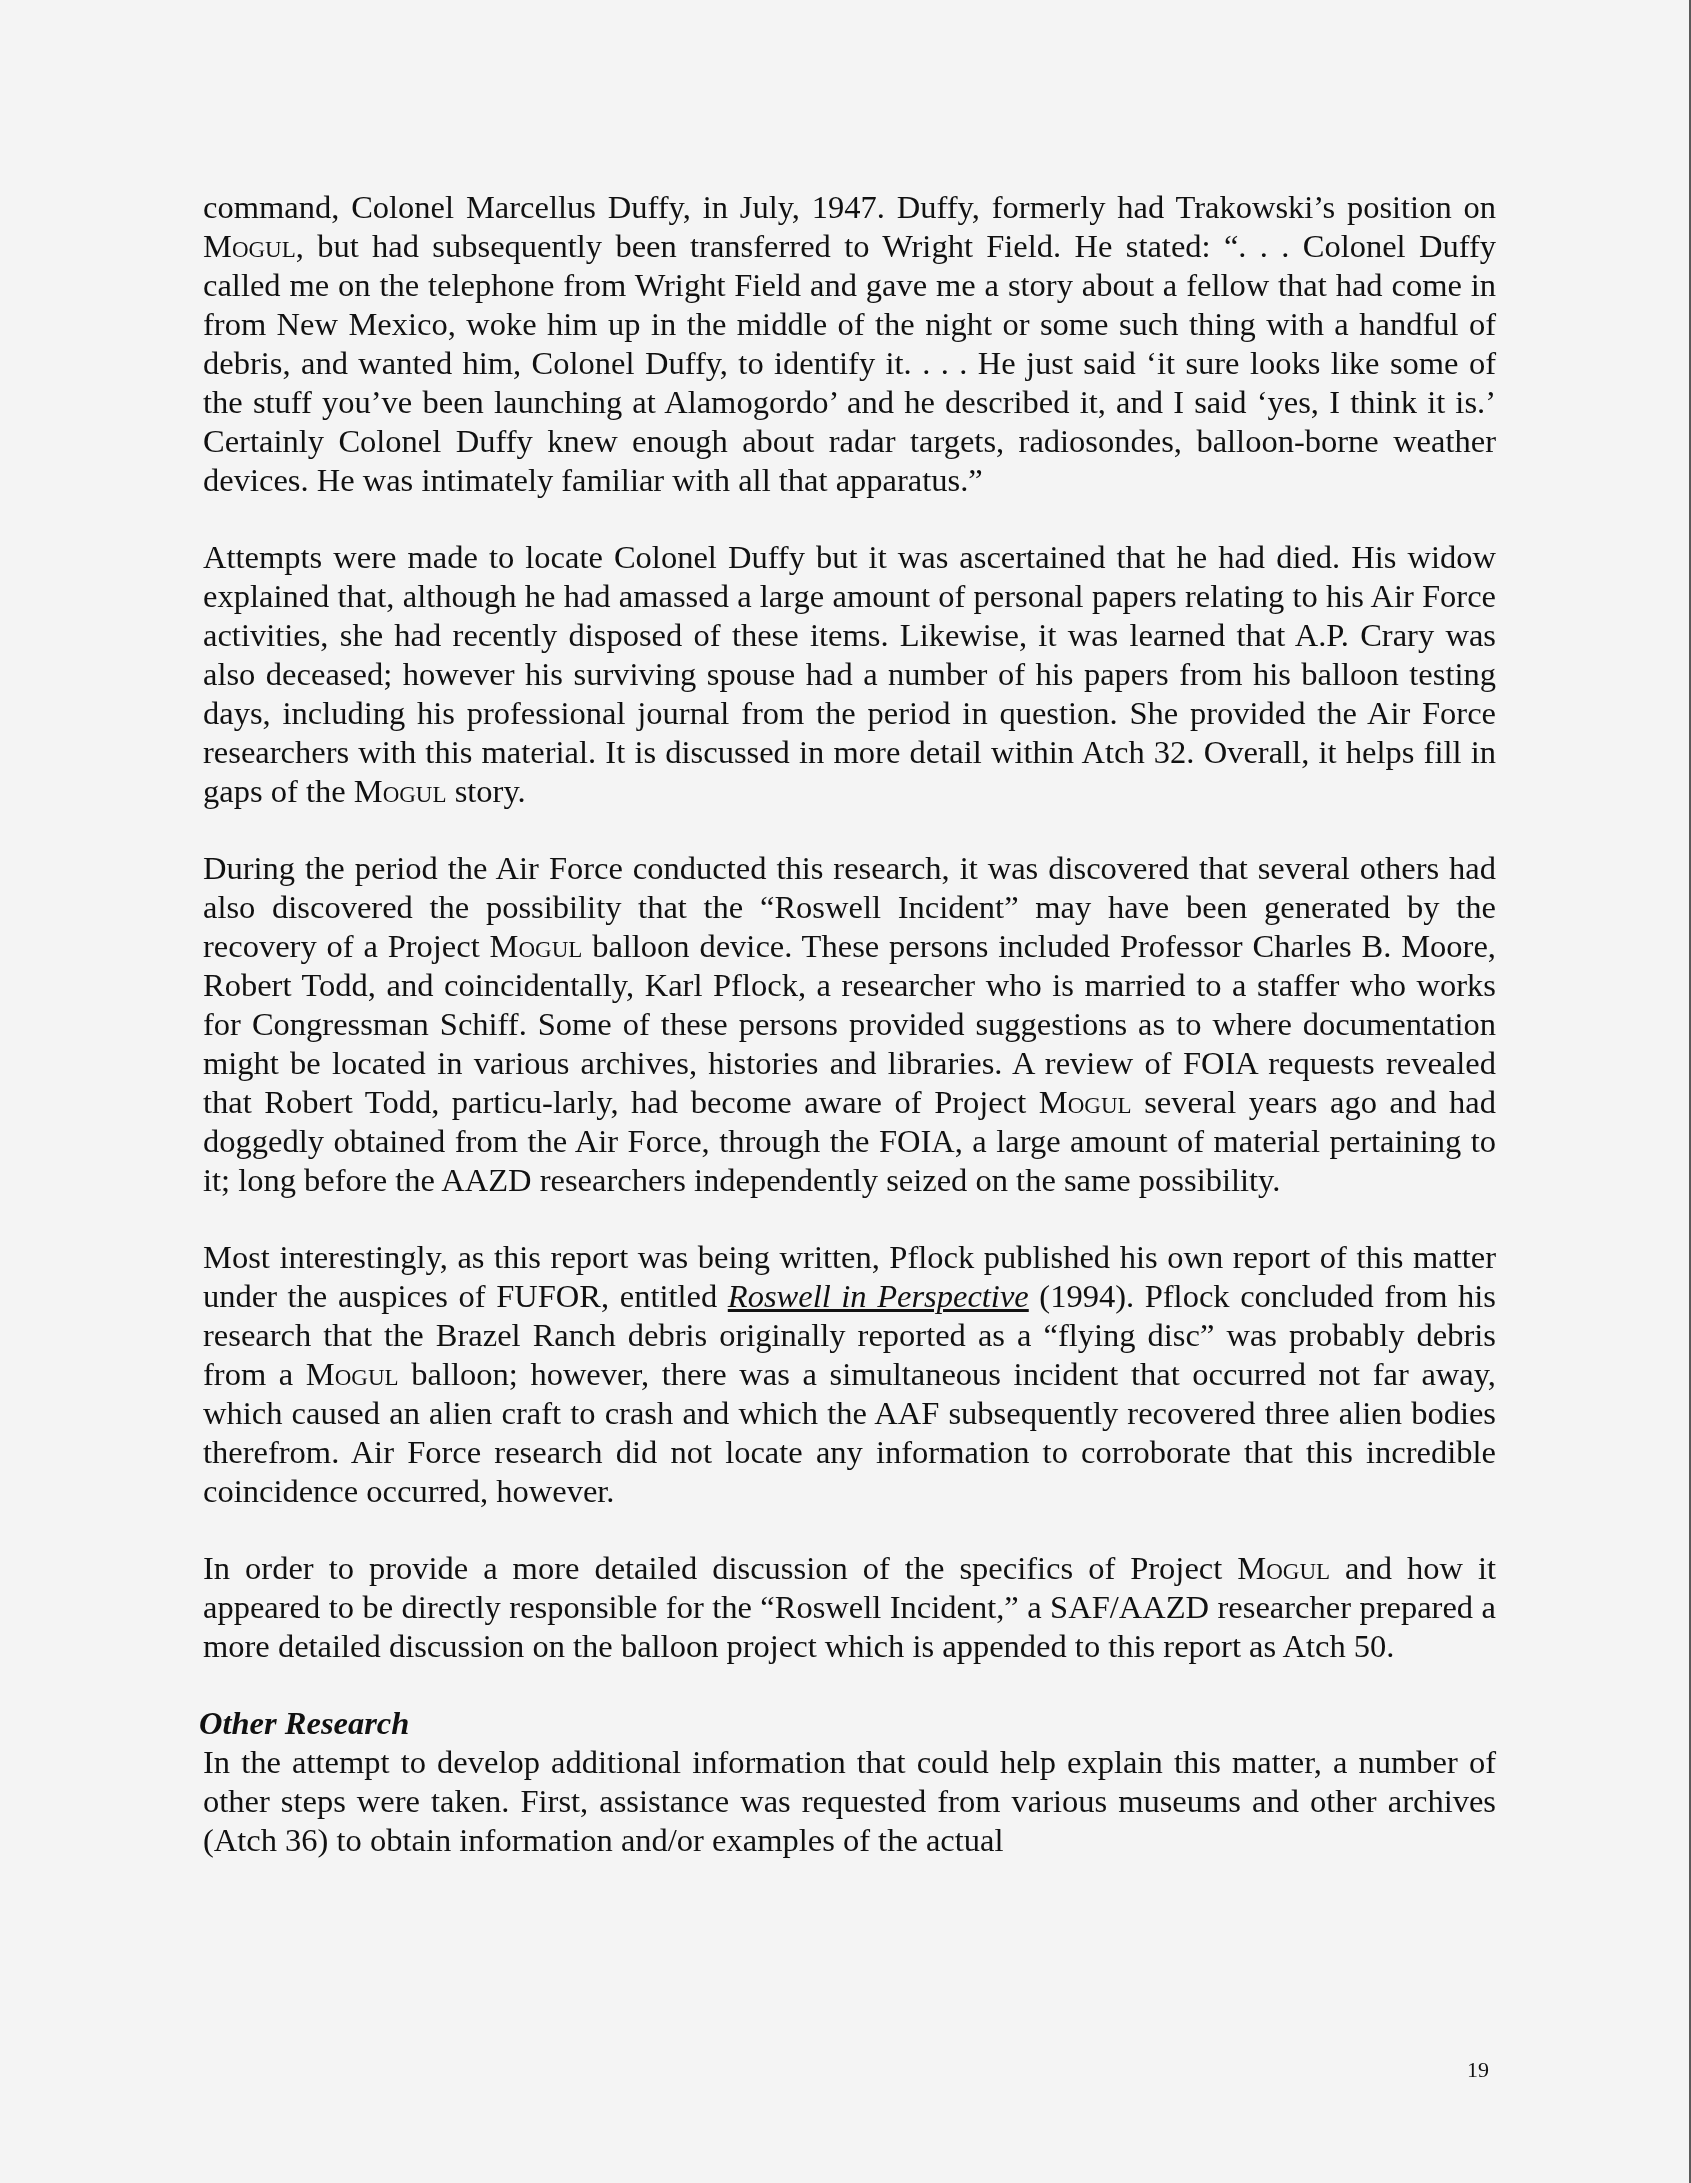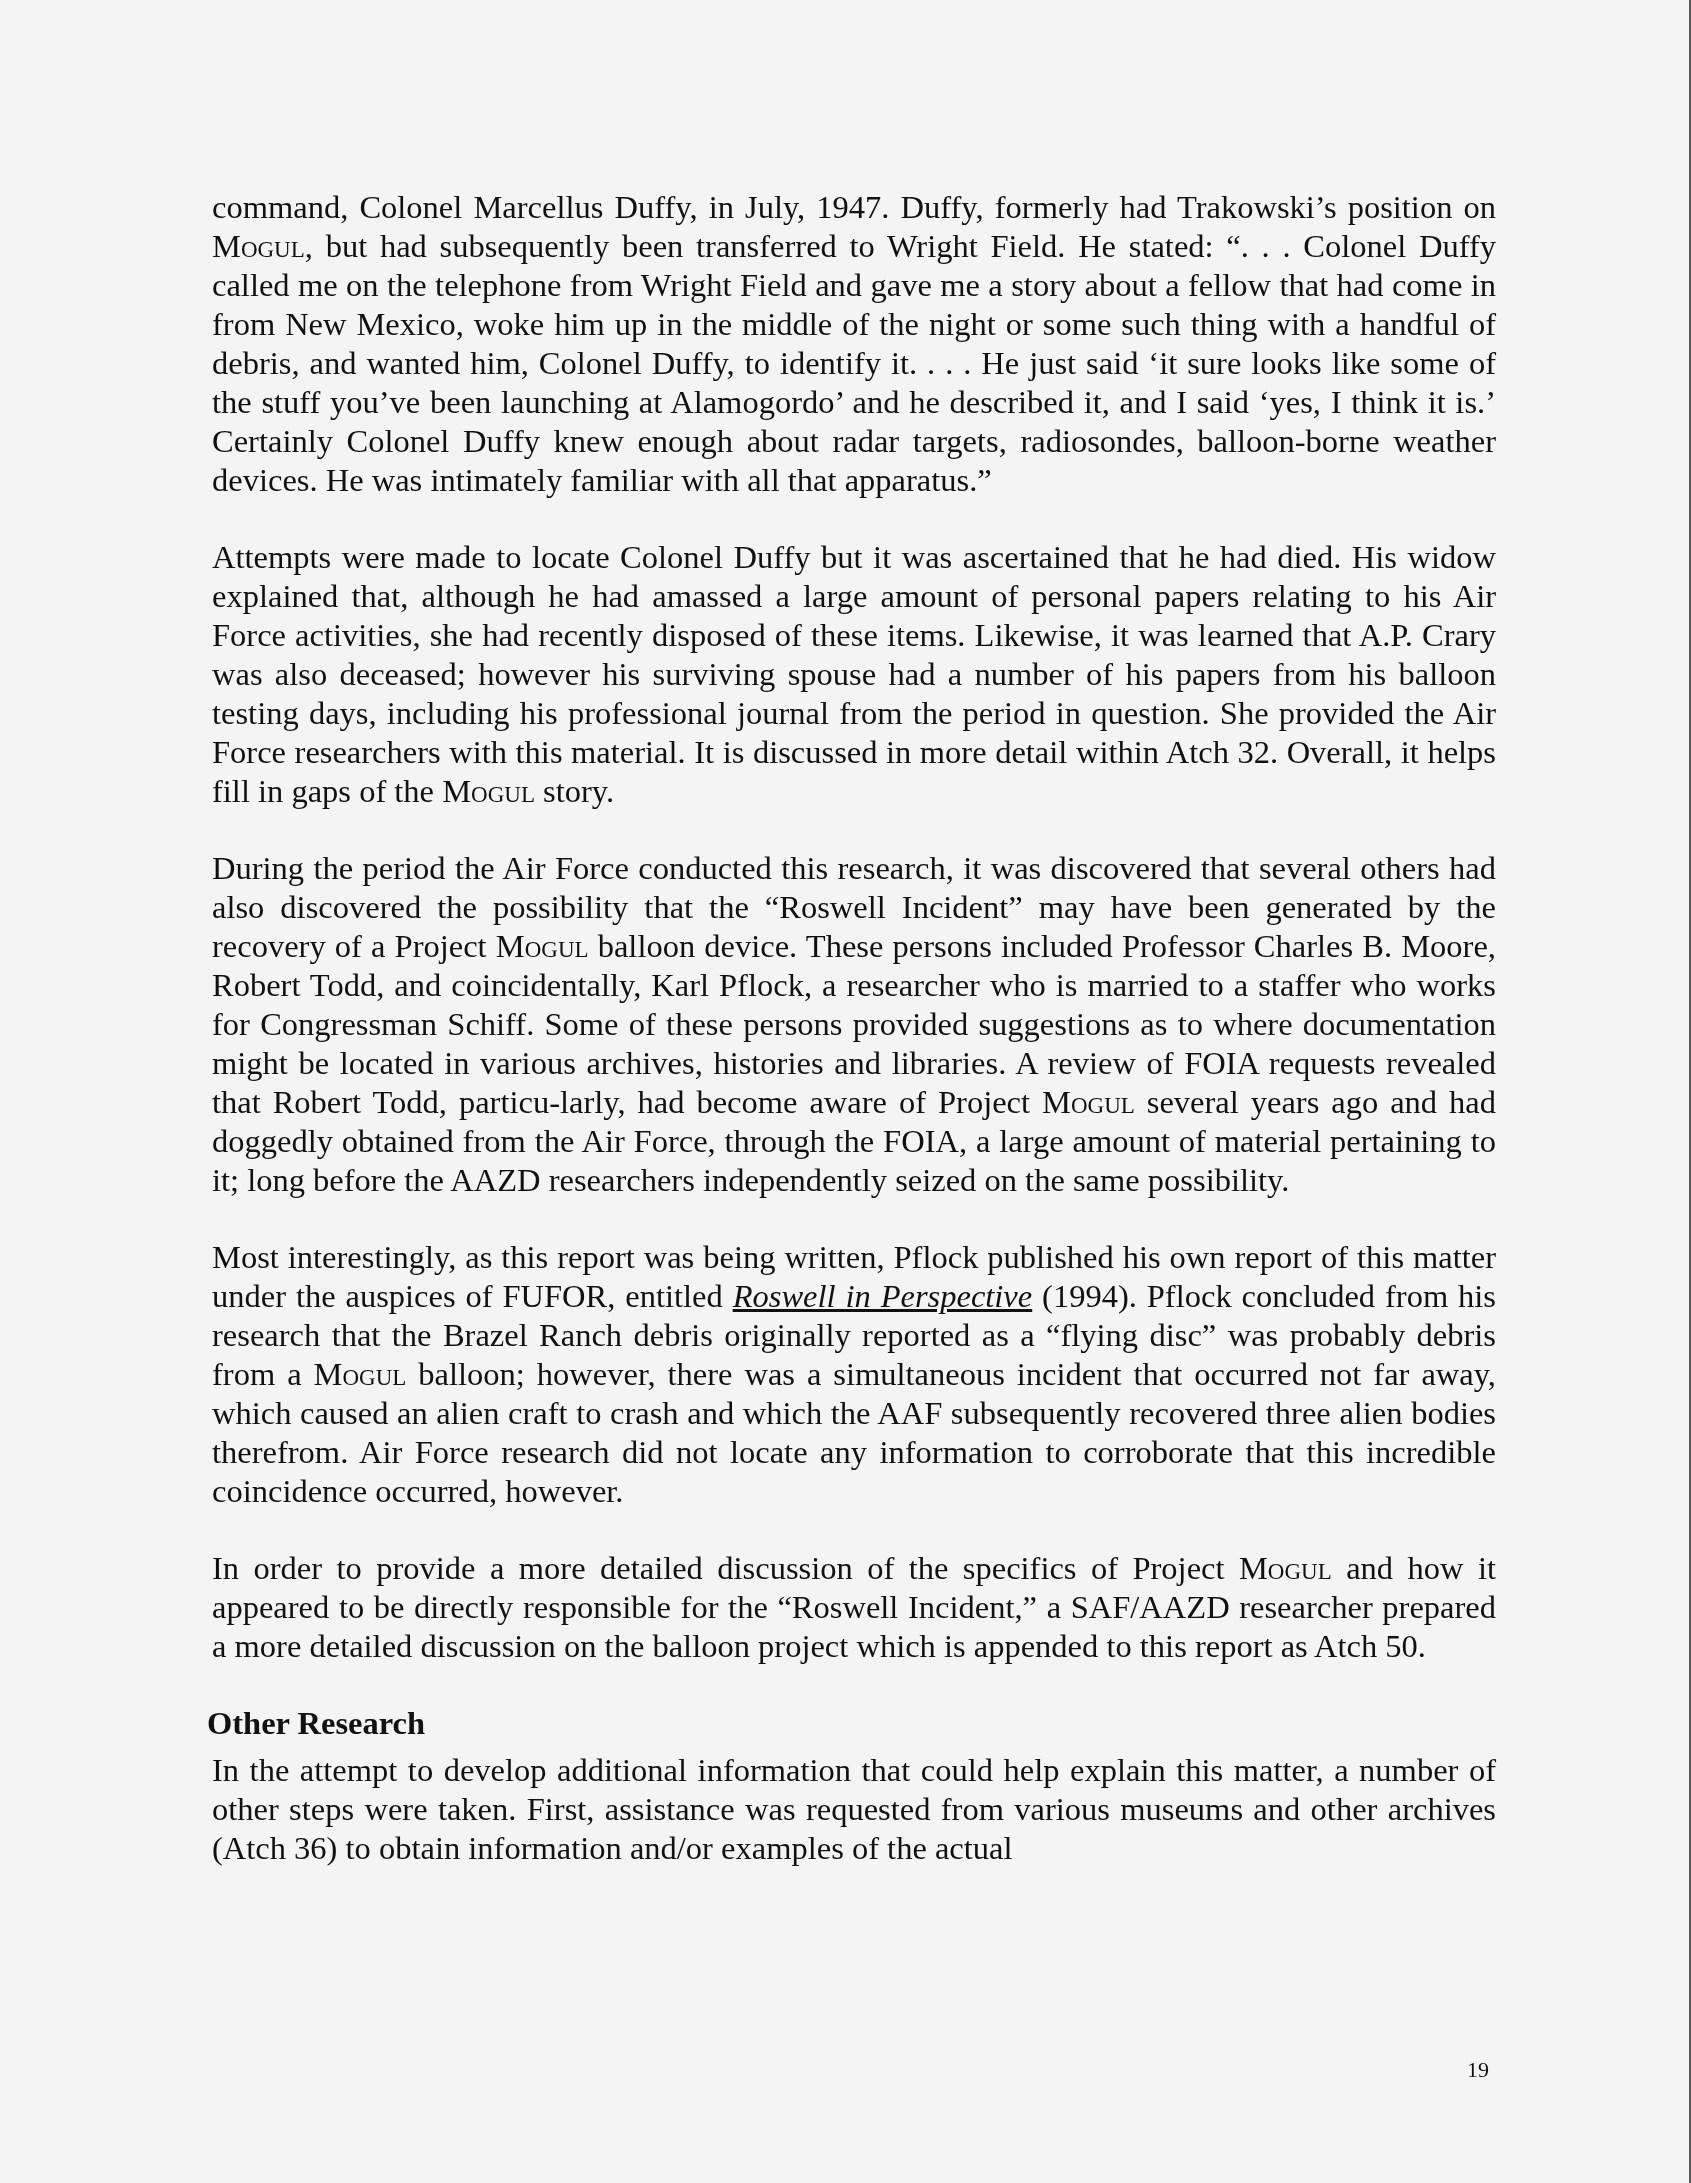--- a/index.html
+++ b/index.html
@@ -16,32 +16,33 @@
     position: absolute; top: 0; right: 0; width: 2px; height: 100%;
     background: #5a5a5a;
   }
   .page {
     position: absolute;
     left: 199px;
     top: 188px;
     width: 1297px;
   }
   p.para {
-    margin: 0 0 38px 13px;
+    margin: 0 0 38px 4px;
     font-size: 32.5px;
     line-height: 39px;
     text-align: justify;
     text-align-last: left;
   }
   .sc { font-variant: small-caps; }
   .ital { font-style: italic; text-decoration: underline; }
   .heading {
     font-size: 32.5px;
     line-height: 39px;
-    margin: 8px;
+    font-style: italic;
+    margin: 0;
   }
   .section p.para { margin-top: 0; }
   .page-number {
     position: absolute;
     left: 1467px;
     top: 2055px;
     font-size: 22px;
     line-height: 29px;
   }
 </style>

